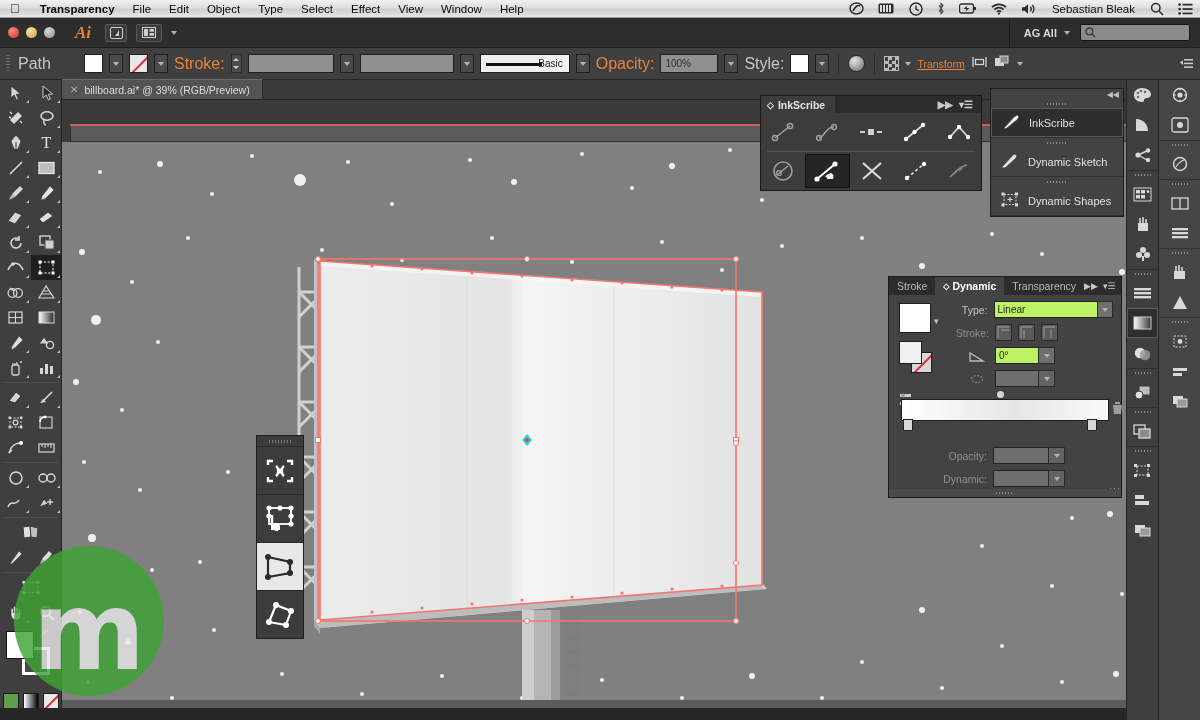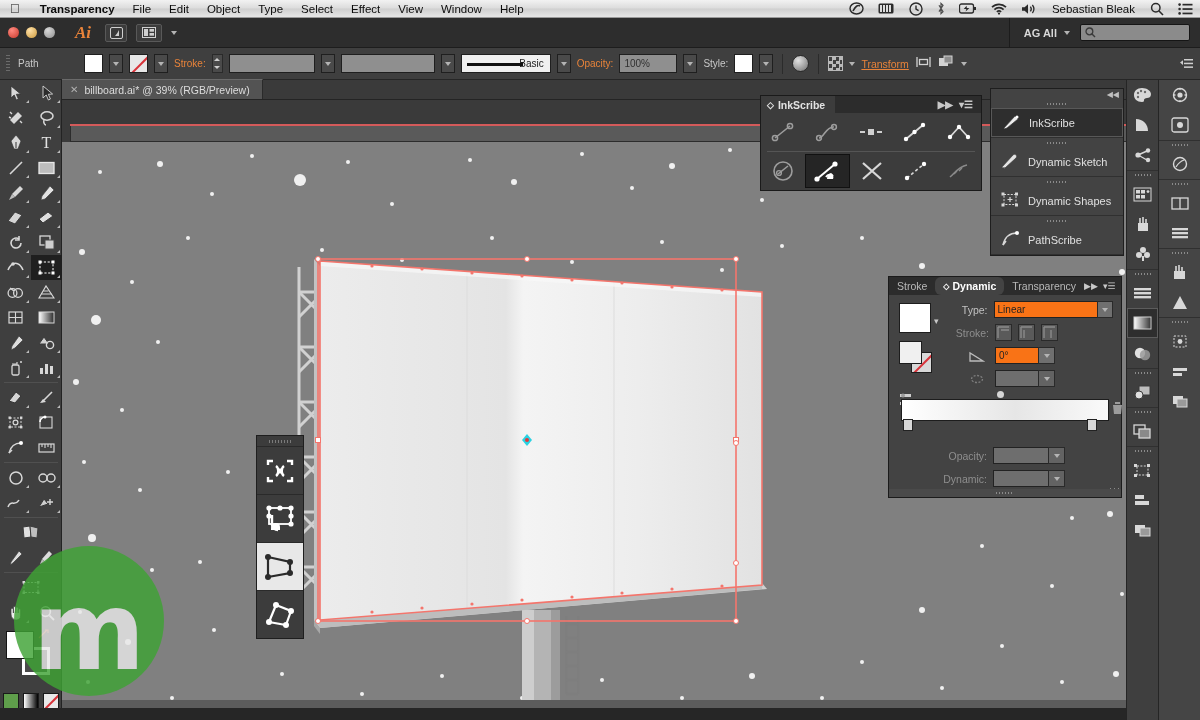--- a/index.html
+++ b/index.html
@@ -52,21 +52,21 @@
 
   
   .ctrlbar {
     position: absolute; left: 0; top: 48px; width: 1200px; height: 32px;
     background: #3f3f3f; border-bottom: 1px solid #262626;
     display: flex; align-items: center; gap: 6px; padding: 0 6px;
   }
   .grip { width: 4px; height: 18px;
           background: repeating-linear-gradient(to bottom,#6b6b6b 0 1px,transparent 1px 3px);
           margin-right: 2px; }
-  .ctrl-label { color: #c8c8c8; font-size: 10px; }
+  .ctrl-label { color: #c8c8c8; font-size: 16px; }
   .ctrl-label.orange { color: #e8833a; }
   .swatch { width: 19px; height: 19px; border: 1px solid #1f1f1f; background: #fff; }
   .swatch.none { background: #e8e8e8; position: relative; overflow: hidden; }
   .swatch.none::after { content: ""; position: absolute; left: -3px; top: 8px; width: 28px;
         height: 2px; background: #d8333a; transform: rotate(-45deg); }
   .drop { width: 14px; height: 19px; background: #4a4a4a; border: 1px solid #1f1f1f;
           display: flex; align-items: center; justify-content: center; }
   .stepper { width: 11px; height: 19px; background: #4a4a4a; border: 1px solid #2a2a2a;
              display: flex; flex-direction: column; align-items: center; justify-content: space-around; }
   .stepper i { width: 0; height: 0; border-left: 3px solid transparent; border-right: 3px solid transparent; }
@@ -165,27 +165,27 @@
      background: repeating-linear-gradient(to right,#8a8a8a 0 1px,transparent 1px 3px) center/20px 2px no-repeat; }
   .vs-item { height: 29px; display: flex; align-items: center; gap: 8px; padding-left: 9px;
              color: #e0e0e0; font-size: 11px; }
   .vs-item.sel { background: #2e2e2e; border: 1px solid #585858; }
 
   
   .gradp { position: absolute; left: 888px; top: 276px; width: 234px; height: 221px;
            background: #434343; border: 1px solid #1b1b1b; }
   .gp-tabs { height: 18px; background: #2c2c2c; display: flex; align-items: center;
              font-size: 10.5px; color: #b9b9b9; }
-  .gp-tabs .t { padding: 0 8px; height: 18px; display: flex; align-items: center; border-radius: 6px; }
+  .gp-tabs .t { padding: 0 8px; height: 18px; display: flex; align-items: center; }
   .gp-tabs .t.on { background: #434343; color: #fff; font-weight: bold; }
   .gp-body { padding: 6px 8px; position: relative; }
   .gp-row { display: flex; align-items: center; gap: 6px; margin-bottom: 6px; }
   .gp-lab { color: #c2c2c2; font-size: 10.5px; text-align: right; }
   .gp-lab.dim { color: #8e8e8e; }
-  .gp-inp { height: 17px; background: #f97316; border: 1px solid #222; font-size: 10px;
+  .gp-inp { height: 17px; background: #bef264; border: 1px solid #222; font-size: 10px;
             color: #232323; display: flex; align-items: center; padding: 0 3px; }
   .gp-inp.dis { background: #6e6e6e; color: #555; }
   .gp-btn { width: 17px; height: 17px; background: #5a5a5a; border: 1px solid #2a2a2a; }
   .gslider { height: 22px; background: linear-gradient(to right,#ffffff,#e6e6e6 55%,#fafafa);
              border: 1px solid #1d1d1d; }
   .gstop { position: absolute; width: 10px; height: 12px; background: #d8d8d8;
            border: 1px solid #222; }
   .resize-grip { position: absolute; right: 2px; bottom: 2px; width: 9px; height: 9px;
      background: repeating-linear-gradient(135deg,#8b8b8b 0 1px,transparent 1px 3px); }
 
@@ -1120,33 +1120,20 @@
                 <rect x="15" y="1.5" width="3" height="3"></rect>
                 <rect x="1.5" y="12.5" width="3" height="3"></rect>
                 <rect x="15" y="12.5" width="3" height="3"></rect>
               </g>
             </svg>
         </span>
         <span>Dynamic Shapes</span>
       </div>
     </div>
 
-    <div class="vs-sec">
-      <div class="vs-dots"></div>
-      <div class="vs-item">
-        <span>
-          <svg width="20" height="17" viewBox="0 0 20 17">
-              <path d="M3 15C5 6 11 3 17 3" stroke="#d8d8d8" stroke-width="1.5" fill="none"></path>
-              <circle cx="17" cy="3" r="2" fill="#fff"></circle>
-              <path d="M3 15 6 11" stroke="#d8d8d8" stroke-width="1.5"></path>
-            </svg>
-        </span>
-        <span>PathScribe</span>
-      </div>
-    </div>
   </div>
 
   <div class="gradp">
     <div class="gp-tabs">
       <div class="t">Stroke</div>
       <div class="t on">
         <span style="font-size:8px;margin-right:3px">◇</span>
         <span>Dynamic</span>
       </div>
       <div class="t">Transparency</div>

